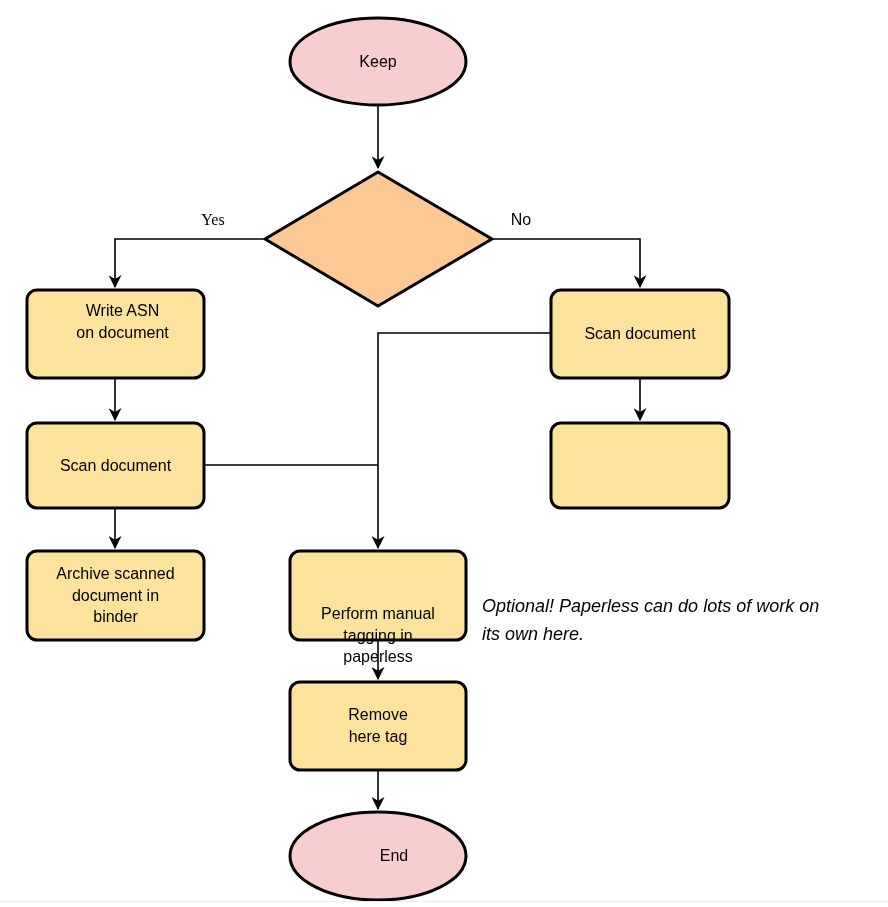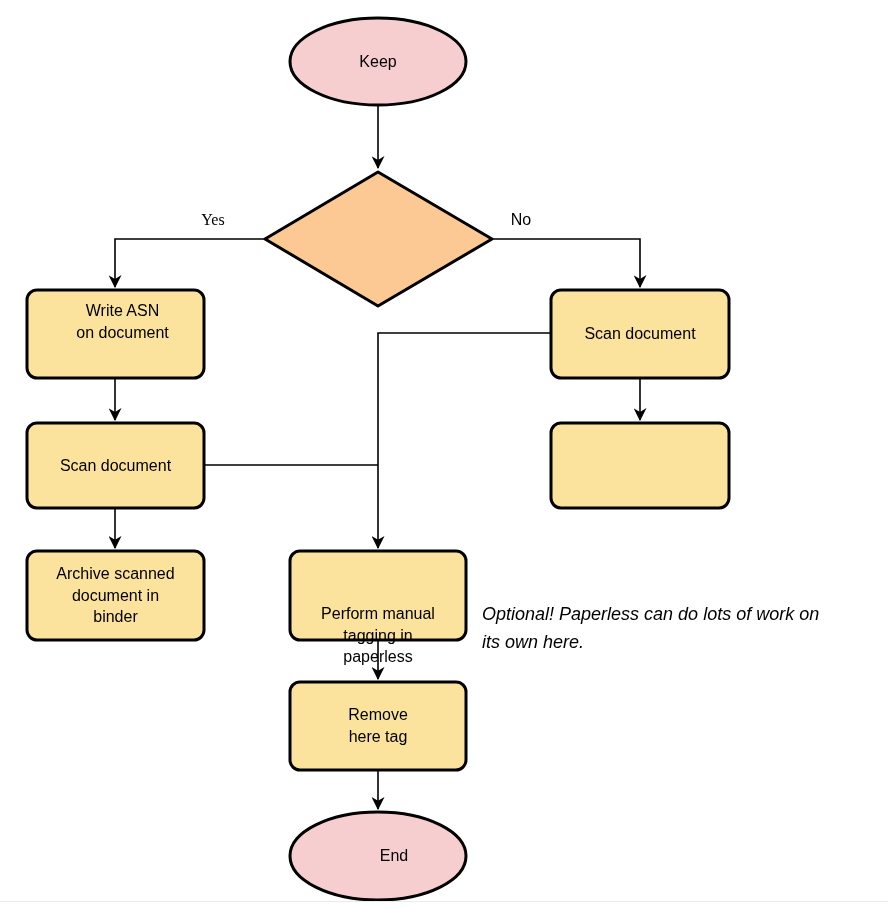--- a/index.html
+++ b/index.html
@@ -49,21 +49,20 @@
   .annotation {
     position: absolute;
     left: 482px;
     top: 593px;
     width: 400px;
     font-size: 18px;
     font-style: italic;
     line-height: 1.55;
     color: #000;
     white-space: pre-line;
-    margin-top: 8px;
   }
   .bottom-rule {
     position: absolute;
     left: 0;
     top: 901px;
     width: 888px;
     height: 1px;
     background: var(--bottom-rule);
   }
 </style>

